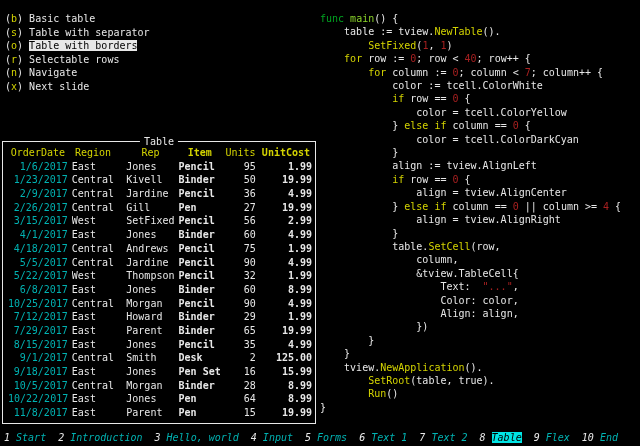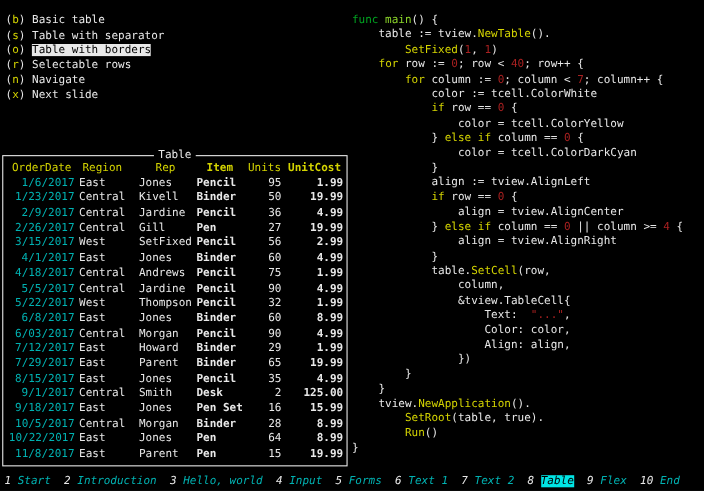--- a/index.html
+++ b/index.html
@@ -72,21 +72,21 @@
         <div class="trow"><span class="tc c0">1/6/2017</span><span class="tc c1">East</span><span class="tc c2">Jones</span><span class="tc c3">Pencil</span><span class="tc c4">95</span><span class="tc c5">1.99</span></div>
         <div class="trow"><span class="tc c0">1/23/2017</span><span class="tc c1">Central</span><span class="tc c2">Kivell</span><span class="tc c3">Binder</span><span class="tc c4">50</span><span class="tc c5">19.99</span></div>
         <div class="trow"><span class="tc c0">2/9/2017</span><span class="tc c1">Central</span><span class="tc c2">Jardine</span><span class="tc c3">Pencil</span><span class="tc c4">36</span><span class="tc c5">4.99</span></div>
         <div class="trow"><span class="tc c0">2/26/2017</span><span class="tc c1">Central</span><span class="tc c2">Gill</span><span class="tc c3">Pen</span><span class="tc c4">27</span><span class="tc c5">19.99</span></div>
         <div class="trow"><span class="tc c0">3/15/2017</span><span class="tc c1">West</span><span class="tc c2">SetFixed</span><span class="tc c3">Pencil</span><span class="tc c4">56</span><span class="tc c5">2.99</span></div>
         <div class="trow"><span class="tc c0">4/1/2017</span><span class="tc c1">East</span><span class="tc c2">Jones</span><span class="tc c3">Binder</span><span class="tc c4">60</span><span class="tc c5">4.99</span></div>
         <div class="trow"><span class="tc c0">4/18/2017</span><span class="tc c1">Central</span><span class="tc c2">Andrews</span><span class="tc c3">Pencil</span><span class="tc c4">75</span><span class="tc c5">1.99</span></div>
         <div class="trow"><span class="tc c0">5/5/2017</span><span class="tc c1">Central</span><span class="tc c2">Jardine</span><span class="tc c3">Pencil</span><span class="tc c4">90</span><span class="tc c5">4.99</span></div>
         <div class="trow"><span class="tc c0">5/22/2017</span><span class="tc c1">West</span><span class="tc c2">Thompson</span><span class="tc c3">Pencil</span><span class="tc c4">32</span><span class="tc c5">1.99</span></div>
         <div class="trow"><span class="tc c0">6/8/2017</span><span class="tc c1">East</span><span class="tc c2">Jones</span><span class="tc c3">Binder</span><span class="tc c4">60</span><span class="tc c5">8.99</span></div>
-        <div class="trow"><span class="tc c0">6/03/2017</span><span class="tc c1">Central</span><span class="tc c2">Morgan</span><span class="tc c3">Pencil</span><span class="tc c4">90</span><span class="tc c5">4.99</span></div>
+        <div class="trow"><span class="tc c0">10/25/2017</span><span class="tc c1">Central</span><span class="tc c2">Morgan</span><span class="tc c3">Pencil</span><span class="tc c4">90</span><span class="tc c5">4.99</span></div>
         <div class="trow"><span class="tc c0">7/12/2017</span><span class="tc c1">East</span><span class="tc c2">Howard</span><span class="tc c3">Binder</span><span class="tc c4">29</span><span class="tc c5">1.99</span></div>
         <div class="trow"><span class="tc c0">7/29/2017</span><span class="tc c1">East</span><span class="tc c2">Parent</span><span class="tc c3">Binder</span><span class="tc c4">65</span><span class="tc c5">19.99</span></div>
         <div class="trow"><span class="tc c0">8/15/2017</span><span class="tc c1">East</span><span class="tc c2">Jones</span><span class="tc c3">Pencil</span><span class="tc c4">35</span><span class="tc c5">4.99</span></div>
         <div class="trow"><span class="tc c0">9/1/2017</span><span class="tc c1">Central</span><span class="tc c2">Smith</span><span class="tc c3">Desk</span><span class="tc c4">2</span><span class="tc c5">125.00</span></div>
         <div class="trow"><span class="tc c0">9/18/2017</span><span class="tc c1">East</span><span class="tc c2">Jones</span><span class="tc c3">Pen Set</span><span class="tc c4">16</span><span class="tc c5">15.99</span></div>
         <div class="trow"><span class="tc c0">10/5/2017</span><span class="tc c1">Central</span><span class="tc c2">Morgan</span><span class="tc c3">Binder</span><span class="tc c4">28</span><span class="tc c5">8.99</span></div>
         <div class="trow"><span class="tc c0">10/22/2017</span><span class="tc c1">East</span><span class="tc c2">Jones</span><span class="tc c3">Pen</span><span class="tc c4">64</span><span class="tc c5">8.99</span></div>
         <div class="trow"><span class="tc c0">11/8/2017</span><span class="tc c1">East</span><span class="tc c2">Parent</span><span class="tc c3">Pen</span><span class="tc c4">15</span><span class="tc c5">19.99</span></div>
       </div>
   </div>

